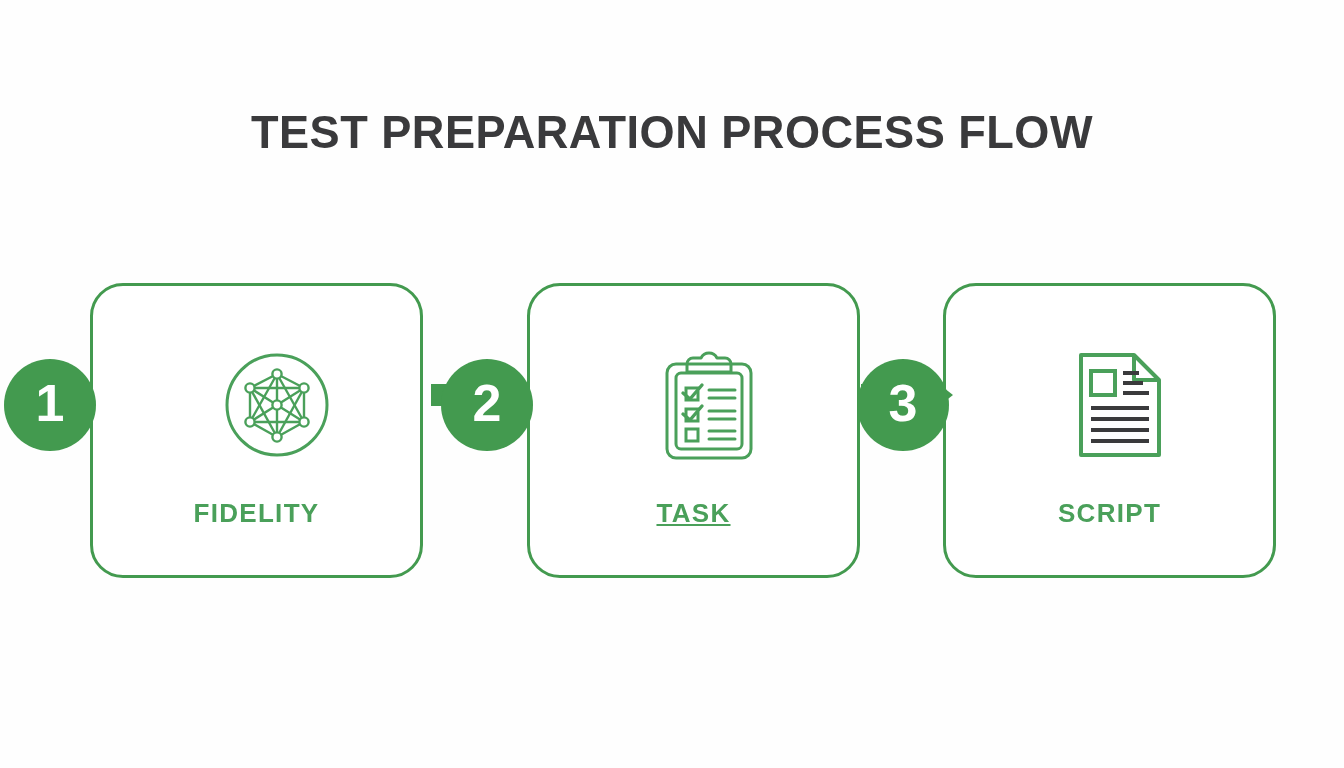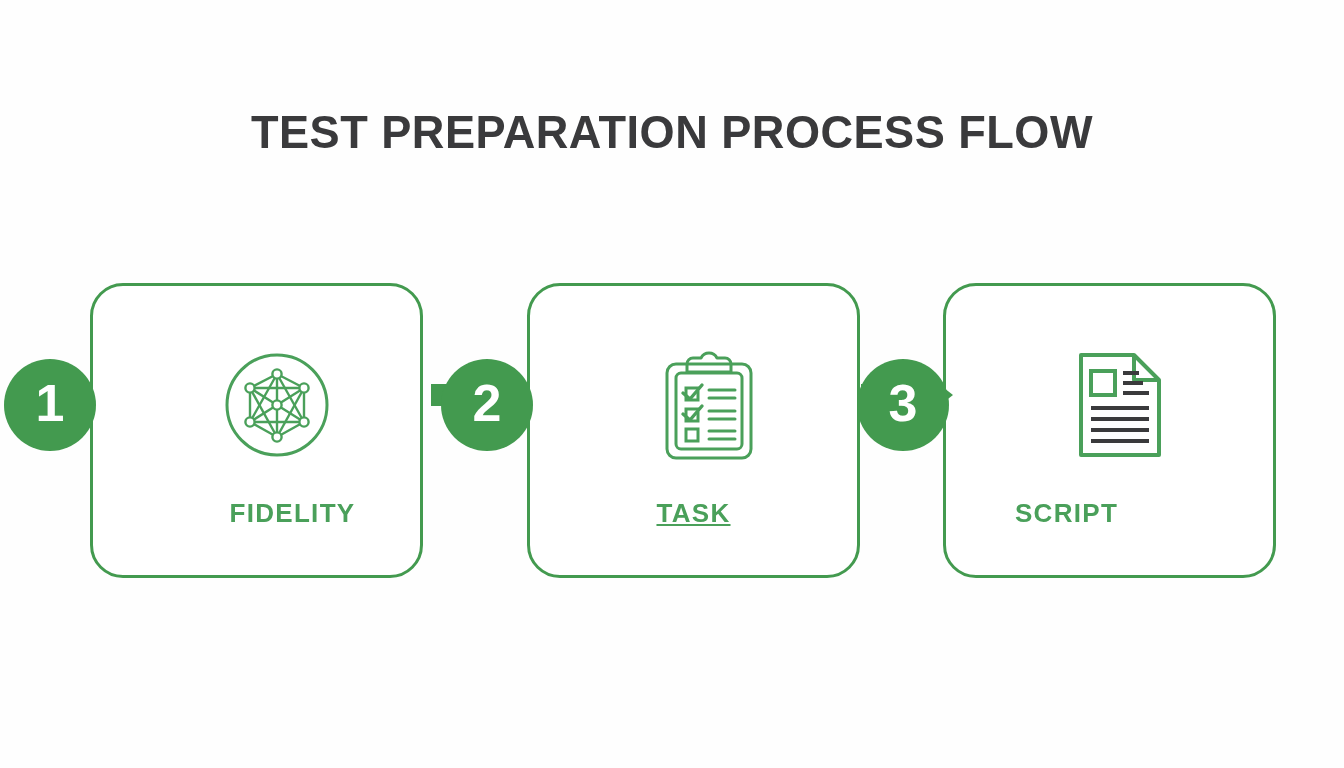--- a/index.html
+++ b/index.html
@@ -109,23 +109,23 @@
     top: 215px;
     width: 333px;
     text-align: center;
     font-family: "Liberation Sans", sans-serif;
     font-size: 26px;
     font-weight: bold;
     letter-spacing: 1.3px;
     color: #4aa05a;
     z-index: 2;
   }
-  .label-1 { left: 90px; padding-left: 36px; }
+  .label-1 { left: 90px; }
   .label-2 { left: 527px; text-decoration: underline; }
-  .label-3 { left: 900px; }
+  .label-3 { left: 943px; }
 
   
   .arrow {
     position: absolute;
     top: 81px;
     width: 92px;
     height: 62px;
     z-index: 3;
   }
   .arrow-1 { left: 431px; }

